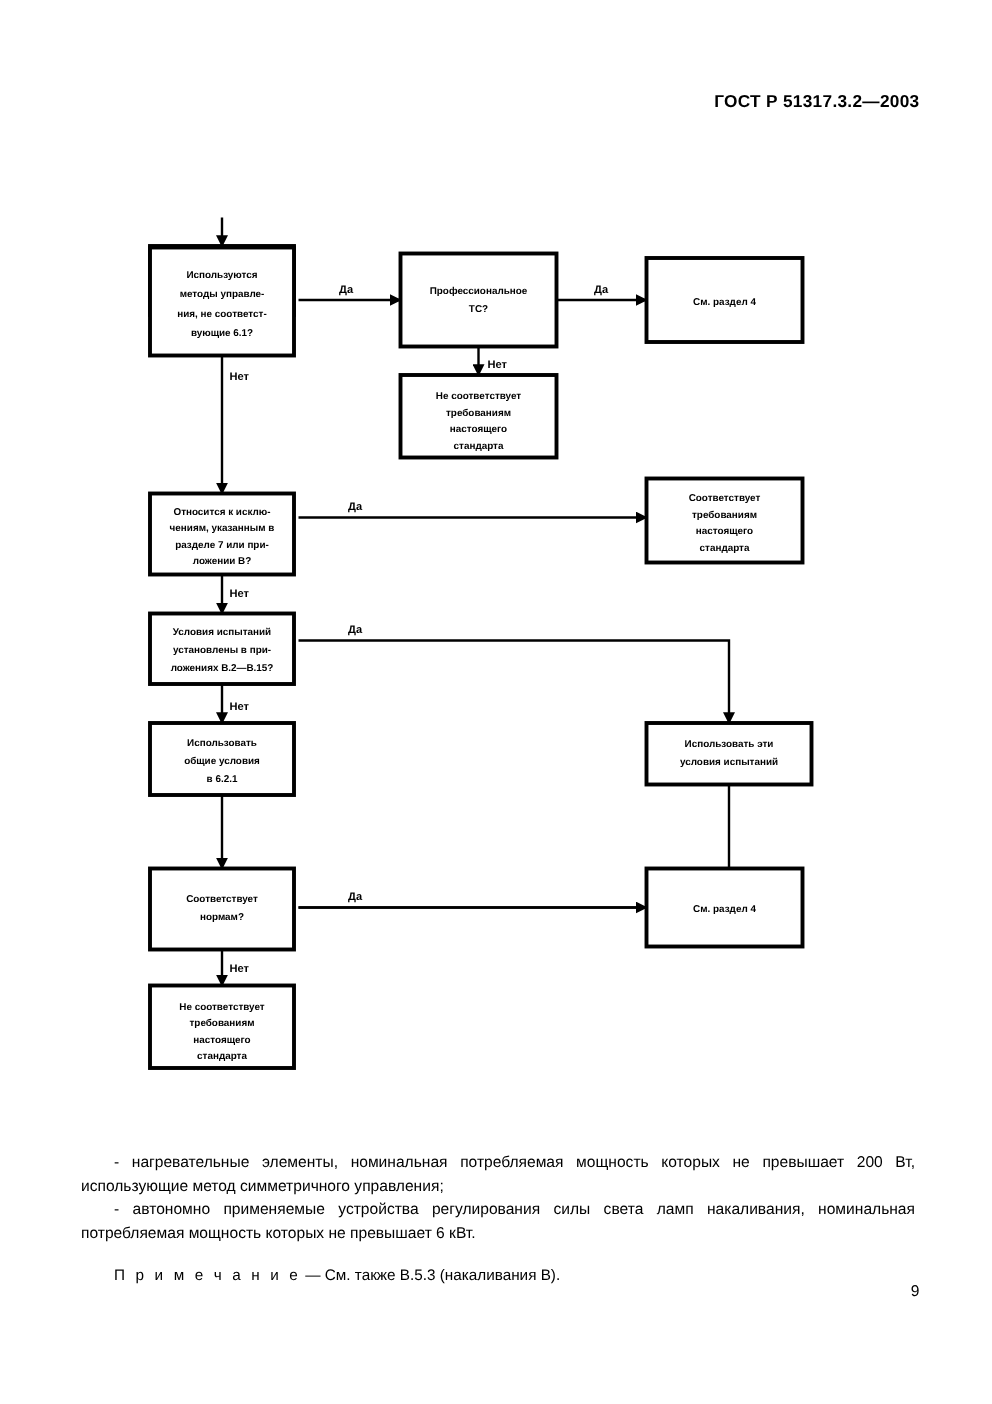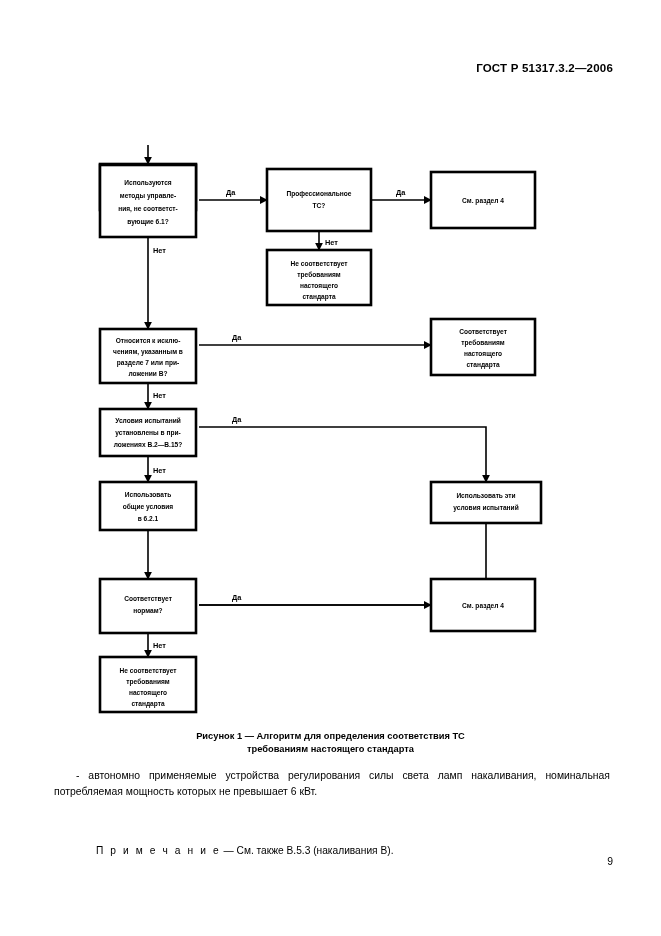--- a/index.html
+++ b/index.html
@@ -86,36 +86,35 @@
     position: absolute;
     left: 54px;
     top: 843px;
     width: 556px;
     font-size: 10.2px;
     line-height: 15px;
     text-indent: 22px;
   }
   .spaced {
     letter-spacing: 2.1px;
-    margin-left: 20px;
   }
   
   .page-number {
     position: absolute;
     right: 48px;
     top: 856px;
     font-size: 10.4px;
   }
 </style>
 </head>
 <body>
 
 <div class="page">
 
-  <div class="std-header">ГОСТ Р 51317.3.2—2006</div>
+  <div class="std-header">ГОСТ Р 51317.3.2—2003</div>
 
   <div class="figure-wrap">
     <svg width="661" height="645" viewBox="0 0 661 645" xmlns="http://www.w3.org/2000/svg">
       <defs>
         <marker id="arrow" viewBox="0 0 10 10" refX="9" refY="5" markerWidth="5" markerHeight="5" orient="auto-start-reverse">
           <path d="M 0 0 L 10 5 L 0 10 z" fill="#000"></path>
         </marker>
       </defs>
 
       <g stroke="#000" stroke-width="1.6" fill="none" marker-end="url(#arrow)">
@@ -295,26 +294,23 @@
         <text class="edge-label" x="232" y="258">Да</text>
         <text class="edge-label" x="153" y="316">Нет</text>
         <text class="edge-label" x="232" y="340">Да</text>
         <text class="edge-label" x="153" y="391">Нет</text>
         <text class="edge-label" x="232" y="518">Да</text>
         <text class="edge-label" x="153" y="566">Нет</text>
       </g>
     </svg>
   </div>
 
-  <div class="fig-caption">
-    <span>Рисунок 1 — Алгоритм для определения соответствия ТС</span>
-    <span class="l2">требованиям настоящего стандарта</span>
-  </div>
 
   <div class="body-block">
+    <p class="dash">- нагревательные элементы, номинальная потребляемая мощность которых не превышает 200 Вт, использующие метод симметричного управления;</p>
     <p class="dash">- автономно применяемые устройства регулирования силы света ламп накаливания, номинальная потребляемая мощность которых не превышает 6 кВт.</p>
   </div>
 
   <div class="note-block">
     <span class="spaced">П р и м е ч а н и е</span><span> — См. также В.5.3 (накаливания В).</span>
   </div>
 
   <div class="page-number">9</div>
 
 </div>

